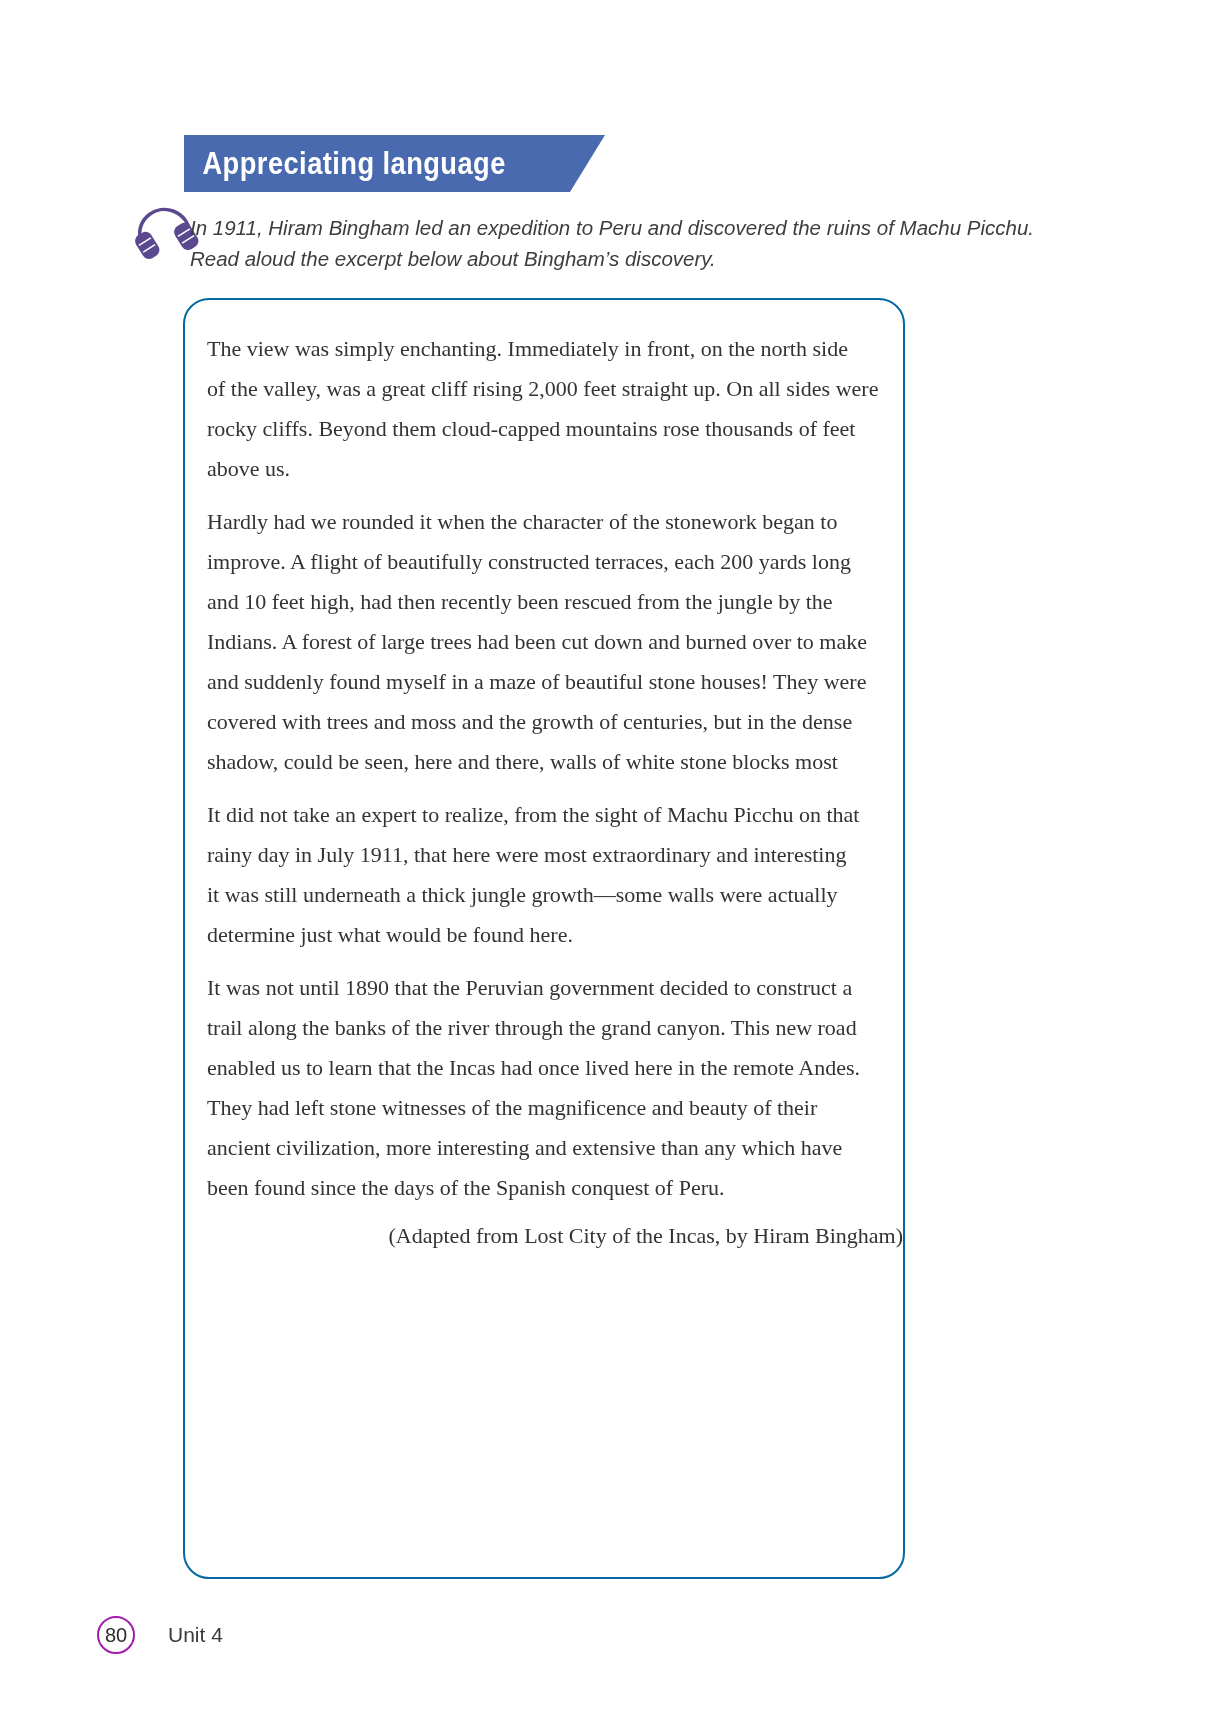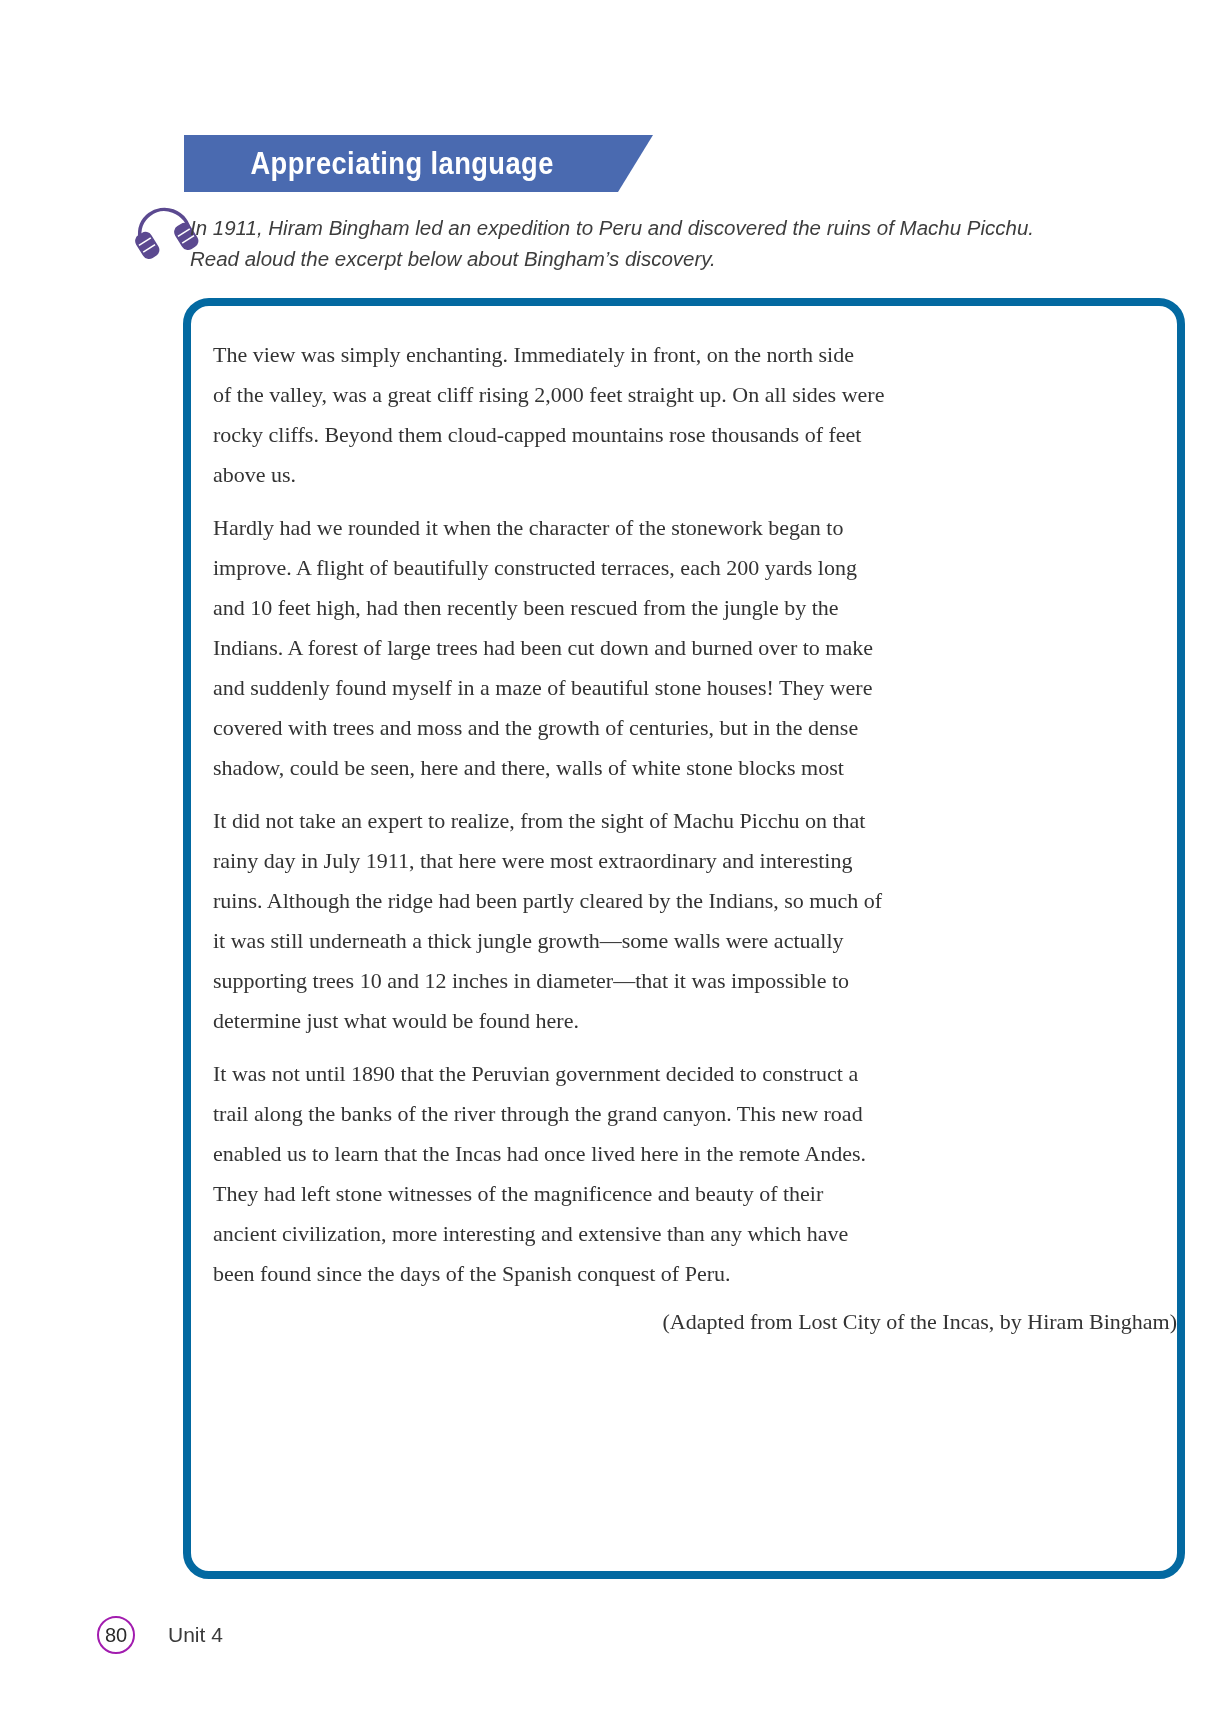--- a/index.html
+++ b/index.html
@@ -10,21 +10,20 @@
     font-family: "Liberation Sans", sans-serif;
     overflow: hidden;
   }
 
   
   .banner {
     position: absolute; left: 184px; top: 135px;
     width: 421px; height: 57px;
     background: #4a6ab0;
     clip-path: polygon(0 0, 100% 0, calc(100% - 35px) 100%, 0 100%);
-    padding-left: 48px;
   }
   .banner-text {
     color: #ffffff;
     font-weight: bold;
     font-size: 31px;
     line-height: 57px;
     padding-left: 21px;
     white-space: nowrap;
     transform: scaleX(0.88);
     transform-origin: 0 50%;
@@ -40,22 +39,22 @@
     font-style: italic;
     font-size: 20.5px;
     line-height: 31px;
     color: #3d3d3d;
   }
   .intro .line { white-space: nowrap; }
 
   
   .excerpt-box {
     position: absolute; left: 183px; top: 298px;
-    width: 1002px; height: 1281px;
-    border: 8px solid #0369a1;
+    width: 722px; height: 1281px;
+    border: 2px solid #0369a1;
     border-radius: 26px;
     box-sizing: border-box;
     background: #ffffff;
   }
   .excerpt-content {
     padding: 29px 24px 0 22px;
     font-family: "Liberation Serif", serif;
     font-size: 22px;
     line-height: 40px;
     color: #333333;
@@ -132,23 +131,21 @@
         <div class="line">improve. A flight of beautifully constructed terraces, each 200 yards long</div>
         <div class="line">and 10 feet high, had then recently been rescued from the jungle by the</div>
         <div class="line">Indians. A forest of large trees had been cut down and burned over to make</div>
         <div class="line">and suddenly found myself in a maze of beautiful stone houses! They were</div>
         <div class="line">covered with trees and moss and the growth of centuries, but in the dense</div>
         <div class="line">shadow, could be seen, here and there, walls of white stone blocks most</div>
       </div>
       <div class="para">
         <div class="line">It did not take an expert to realize, from the sight of Machu Picchu on that</div>
         <div class="line">rainy day in July 1911, that here were most extraordinary and interesting</div>
-        <div class="line">ruins. Although the ridge had been partly cleared by the Indians, so much of</div>
         <div class="line">it was still underneath a thick jungle growth—some walls were actually</div>
-        <div class="line">supporting trees 10 and 12 inches in diameter—that it was impossible to</div>
         <div class="line">determine just what would be found here.</div>
       </div>
       <div class="para">
         <div class="line">It was not until 1890 that the Peruvian government decided to construct a</div>
         <div class="line">trail along the banks of the river through the grand canyon. This new road</div>
         <div class="line">enabled us to learn that the Incas had once lived here in the remote Andes.</div>
         <div class="line">They had left stone witnesses of the magnificence and beauty of their</div>
         <div class="line">ancient civilization, more interesting and extensive than any which have</div>
         <div class="line">been found since the days of the Spanish conquest of Peru.</div>
       </div>

